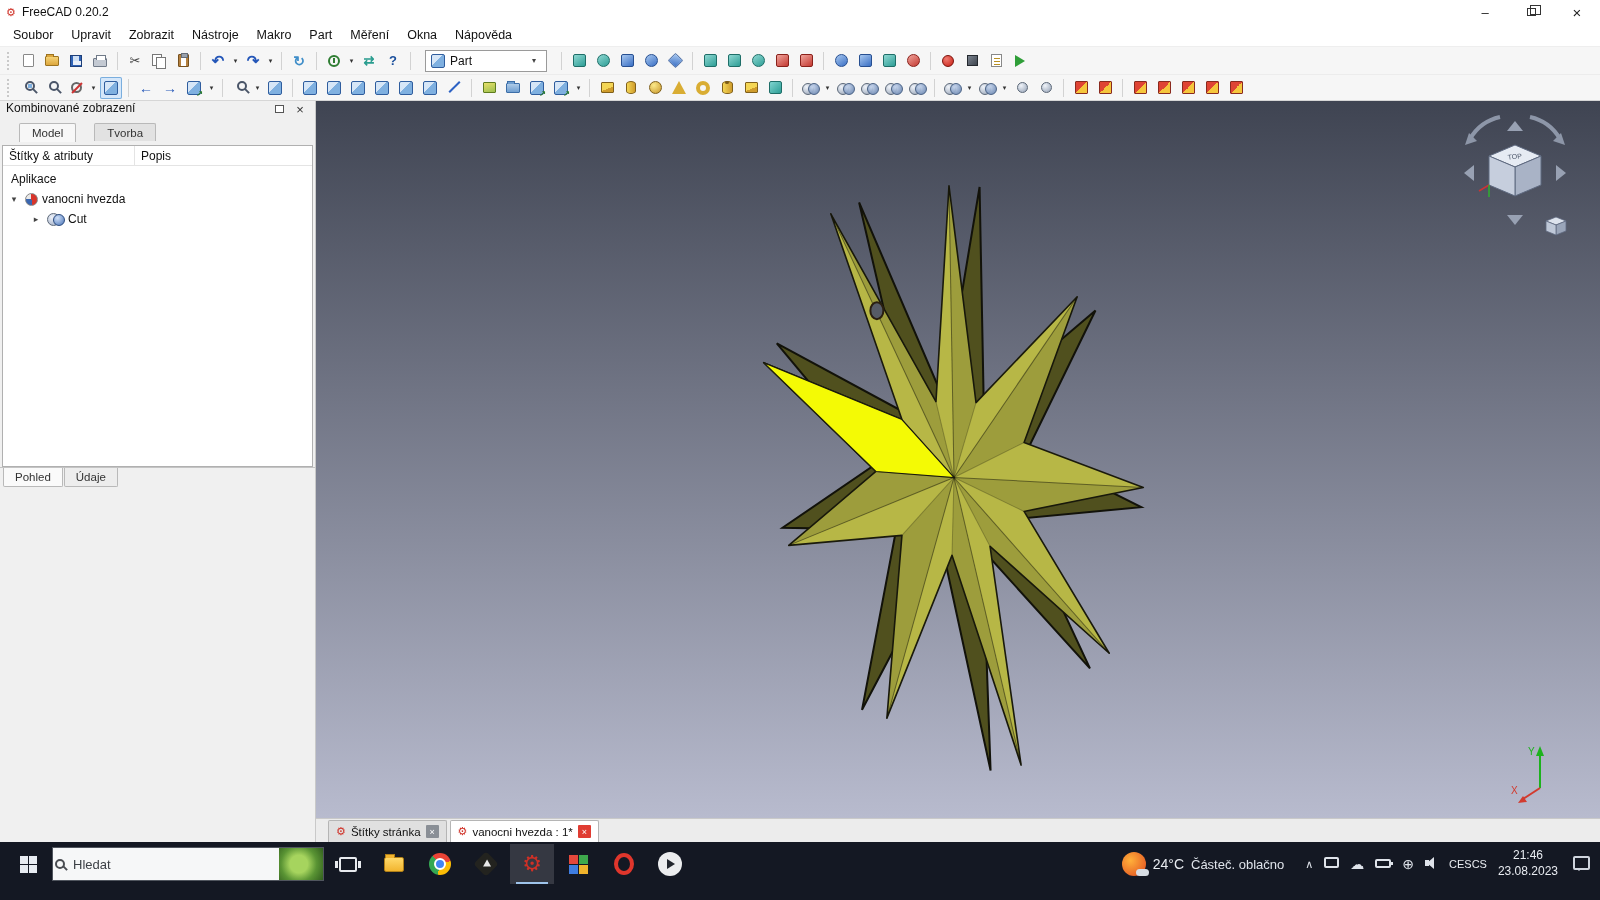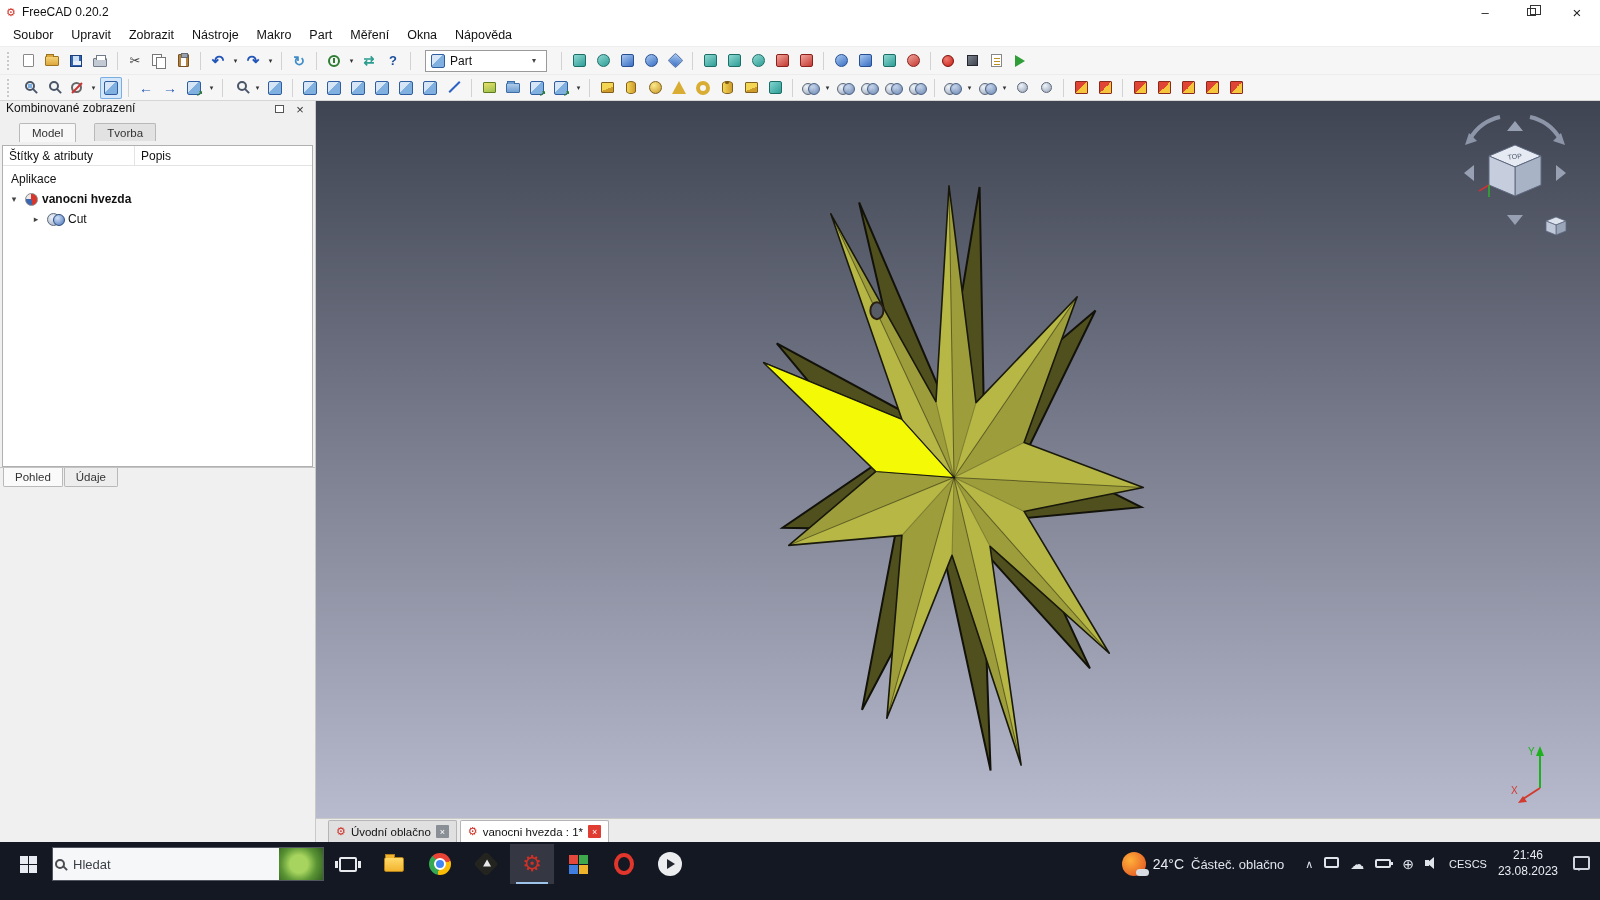--- a/index.html
+++ b/index.html
@@ -105,21 +105,21 @@
   .dock-tabs{height:22px;display:flex;align-items:flex-start;padding-left:19px;gap:18px}
   .tab{padding:3px 12px 2px;font-size:11.5px;background:#e2e2e2;border:1px solid #b9b9b9;border-bottom:none;border-radius:2px 2px 0 0;color:#333}
   .tab.active{background:#f7f7f7;padding-bottom:3px}
   .tree-wrap{height:322px;margin:0 2px;background:#fff;border:1px solid #b0b0b0;display:flex;flex-direction:column;overflow:hidden}
   .tree-header{display:flex;height:20px;border-bottom:1px solid #e4e4e4;flex:none}
   .tree-col1{width:132px;padding:3px 6px;border-right:1px solid #e4e4e4;font-size:12px}
   .tree-col2{flex:1;padding:3px 6px;font-size:12px}
   .tree-items{padding-top:3px}
   .tree-row{height:20px;display:flex;align-items:center;font-size:12px;gap:4px}
   .caret{width:14px;text-align:center;color:#444;font-size:9px}
-  .bold{font-weight:bold}
+  .bold{font-weight:normal}
   .i-fcdoc{width:13px;height:13px;border-radius:50%;background:conic-gradient(#d8352b 0 50%,#3a66b0 50% 78%,#e8e8e8 78% 100%);border:1px solid #888}
   .i-cutobj{width:17px;height:12px;position:relative}
   .i-cutobj::before{content:"";position:absolute;left:0;top:0;width:11px;height:11px;border-radius:50%;background:radial-gradient(circle at 35% 30%,#eef2fa,#9aa8c0);border:1px solid #5c6878}
   .i-cutobj::after{content:"";position:absolute;left:6px;top:1px;width:10px;height:10px;border-radius:50%;background:radial-gradient(circle at 35% 30%,#cfe0f8,#4a74b8);border:1px solid #2c4c80}
   .props-wrap{height:341px;margin:10px 2px 0;background:#fff;border:1px solid #b0b0b0;display:flex;flex-direction:column}
   .props-header{display:flex;height:21px;flex:none}
   .ph-cell{background:#f3f3f3;border:1px solid #dcdcdc;padding:3px 6px;font-size:12px}
   .ph-cell.c1{width:100px}.ph-cell.c2{flex:1;border-left:none}
   .dock-bottom-tabs{height:24px;display:flex;align-items:flex-start;padding-left:3px;gap:1px;border-top:1px solid #c4c4c4}
   .btab{padding:3px 11px;font-size:11.5px;background:#ededed;border:1px solid #b9b9b9;border-top:none;border-radius:0 0 2px 2px;color:#333}
@@ -605,21 +605,21 @@
           <text x="18" y="13" font-size="10" fill="#1db21d">Y</text>
           <line x1="30" y1="46" x2="13" y2="57" stroke="#d23b2f" stroke-width="2"></line>
           <polygon points="8,61 17,60 13,54" fill="#d23b2f"></polygon>
           <text x="1" y="52" font-size="10" fill="#d23b2f">X</text>
         </svg>
       </div>
 
       <div class="doctabs">
         <div class="dtab">
           <i class="fcgear-s">⚙</i>
-          <span>Úvodní oblačno</span>
+          <span>Štítky stránka</span>
           <span class="dclose gray">×</span>
         </div>
         <div class="dtab active">
           <i class="fcgear-s">⚙</i>
           <span>vanocni hvezda : 1*</span>
           <span class="dclose red">×</span>
         </div>
       </div>
     </div>
   </div>

